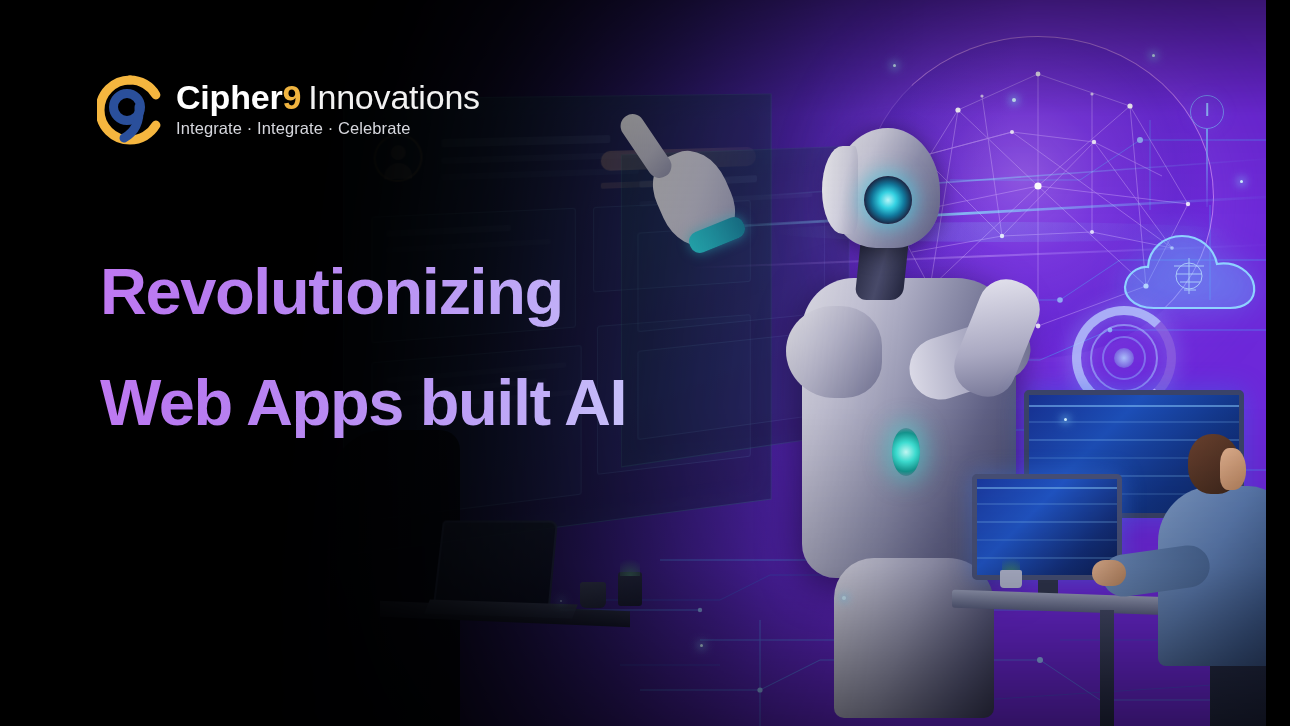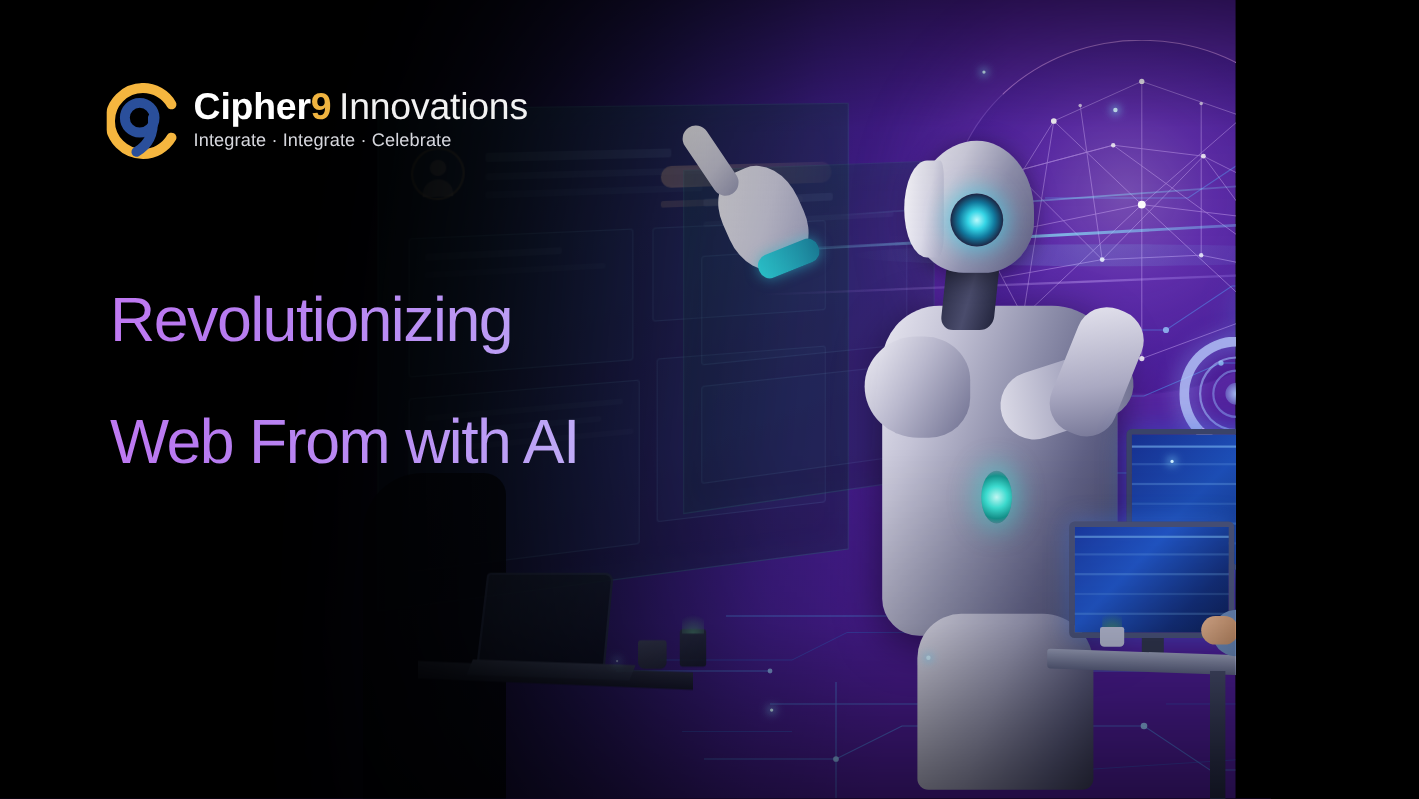--- a/index.html
+++ b/index.html
@@ -6,22 +6,22 @@
   html,body { background:#000; }
   body {
     width:1290px; height:726px;
     font-family:"Liberation Sans", sans-serif;
     overflow:hidden;
   }
 
   
   .stage {
     position:relative;
-    width:1123px; height:726px;
-    background:#4c1d95;
+    width:1266px; height:726px;
+    background:#6d28d9;
     overflow:hidden;
   }
 
   
   .bg-layer { position:absolute; inset:0; }
 
   
   .bg-base {
     background:
       radial-gradient(ellipse 620px 520px at 1010px 230px, rgba(150,96,232,.80) 0%, rgba(96,58,180,.45) 38%, rgba(30,22,82,.18) 66%, rgba(0,0,0,0) 82%),
@@ -323,21 +323,21 @@
   .logo-word .w9 { font-weight:700; color:#f0b440; }
   .logo-word .w2 { font-weight:400; color:#f2f2f2; margin-left:7px; }
   .logo-tag {
     font-size:16.5px; line-height:20px; color:#d6d7dd; font-weight:400;
     letter-spacing:.1px; margin-top:2px; white-space:nowrap;
   }
 
   
   .headline {
     position:absolute; left:100px; top:236px; width:700px;
-    font-size:57px; line-height:111px; font-weight:400; letter-spacing:-1.4px;
+    font-size:65px; line-height:111px; font-weight:700; letter-spacing:-1.4px;
     background:linear-gradient(96deg,#c079f2 0%,#b77af0 14%,#b98cf3 36%,#bda3f6 56%,#c6bdf9 74%,#cdd3fb 88%,#d2dcfc 100%);
     -webkit-background-clip:text; background-clip:text;
     -webkit-text-fill-color:transparent; color:transparent;
     text-shadow:none;
     white-space:nowrap;
   }
   .headline .l2 { display:block; }
 
   
   .subtitle {
@@ -591,17 +591,17 @@
           <circle cx="30" cy="33" r="13.5" fill="none" stroke="#2a4f9b" stroke-width="9"></circle>
           <path d="M42 33 C43 48 38 58 27 64" fill="none" stroke="#2a4f9b" stroke-width="9" stroke-linecap="round"></path>
         </svg>
       </div>
       <div class="logo-text">
         <div class="logo-word"><span class="w1">Cipher</span><span class="w9">9</span><span class="w2">Innovations</span></div>
         <div class="logo-tag">Integrate · Integrate · Celebrate</div>
       </div>
     </div>
 
-    <h1 class="headline"><span class="l1">Revolutionizing</span><span class="l2">Web From with AI</span></h1>
+    <h1 class="headline"><span class="l1">Revolutionizing</span><span class="l2">Web Apps built AI</span></h1>
 
 
   </div>
 </div>
 
 </body></html>

